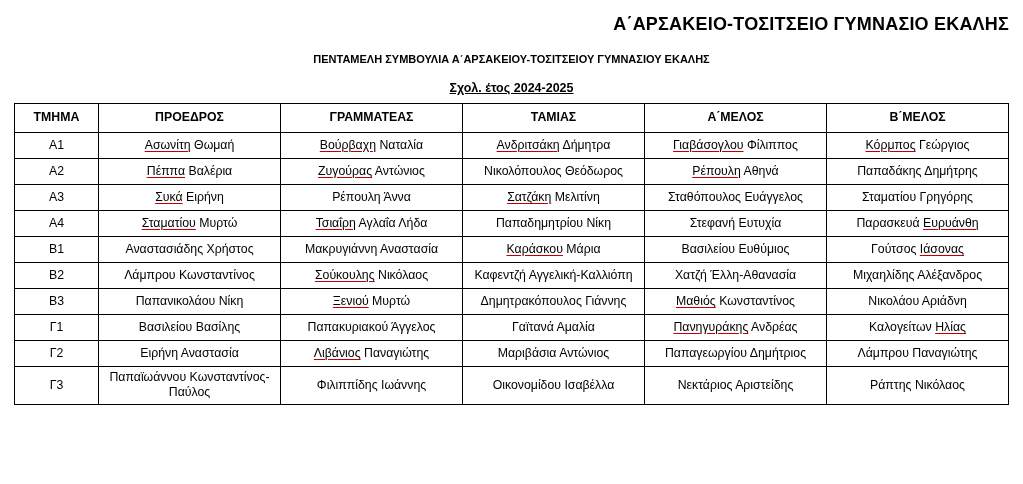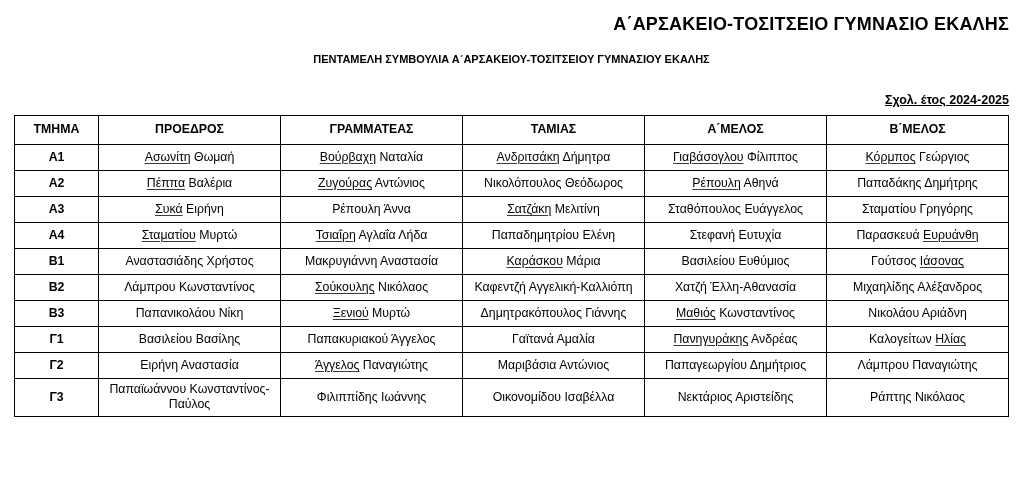--- a/index.html
+++ b/index.html
@@ -26,24 +26,24 @@
     letter-spacing: 0.2px;
     margin: 4px 0 0 0;
   }
   .subtitle {
     text-align: center;
     font-size: 11px;
     font-weight: bold;
     margin: 18px 0 0 0;
   }
   .schoolyear {
-    text-align: right;
+    text-align: center;
     font-size: 12.5px;
     font-weight: bold;
-    margin: 28px 0 8px 0;
+    margin: 16px 0 8px 0;
   }
   .schoolyear .u {
     text-decoration: underline;
   }
   table.main {
     border-collapse: collapse;
     width: 995px;
     margin: 0 auto;
     table-layout: fixed;
   }
@@ -53,21 +53,21 @@
     vertical-align: middle;
     font-size: 12.3px;
     padding: 3px 4px;
     line-height: 1.25;
   }
   table.main th {
     font-weight: bold;
     height: 22px;
   }
   table.main td.code {
-    font-weight: bold;
+    font-weight: normal;
   }
   table.main tr {
     height: 26px;
   }
   .col-code { width: 84px; }
   .col-other { width: 182px; }
   .sp {
     text-decoration: underline;
     text-decoration-color: #c00000;
     text-decoration-thickness: 1px;
@@ -132,21 +132,21 @@
         <td>Ρέπουλη Άννα</td>
         <td><span class="sp">Σατζάκη</span> Μελιτίνη</td>
         <td>Σταθόπουλος Ευάγγελος</td>
         <td>Σταματίου Γρηγόρης</td>
       </tr>
 
       <tr>
         <td class="code">Α4</td>
         <td><span class="sp">Σταματίου</span> Μυρτώ</td>
         <td><span class="sp">Τσιαΐρη</span> Αγλαΐα Λήδα</td>
-        <td>Παπαδημητρίου Ελένη</td>
+        <td>Παπαδημητρίου Νίκη</td>
         <td>Στεφανή Ευτυχία</td>
         <td>Παρασκευά <span class="sp">Ευρυάνθη</span></td>
       </tr>
 
       <tr>
         <td class="code">Β1</td>
         <td>Αναστασιάδης Χρήστος</td>
         <td>Μακρυγιάννη Αναστασία</td>
         <td><span class="sp">Καράσκου</span> Μάρια</td>
         <td>Βασιλείου Ευθύμιος</td>
@@ -176,21 +176,21 @@
         <td>Βασιλείου Βασίλης</td>
         <td>Παπακυριακού Άγγελος</td>
         <td>Γαϊτανά Αμαλία</td>
         <td><span class="sp">Πανηγυράκης</span> Ανδρέας</td>
         <td>Καλογείτων <span class="sp">Ηλίας</span></td>
       </tr>
 
       <tr>
         <td class="code">Γ2</td>
         <td>Ειρήνη Αναστασία</td>
-        <td><span class="sp">Άγγελος</span> Παναγιώτης</td>
+        <td><span class="sp">Λιβάνιος</span> Παναγιώτης</td>
         <td>Μαριβάσια Αντώνιος</td>
         <td>Παπαγεωργίου Δημήτριος</td>
         <td>Λάμπρου Παναγιώτης</td>
       </tr>
 
       <tr>
         <td class="code">Γ3</td>
         <td>Παπαϊωάννου Κωνσταντίνος-Παύλος</td>
         <td>Φιλιππίδης Ιωάννης</td>
         <td>Οικονομίδου Ισαβέλλα</td>

